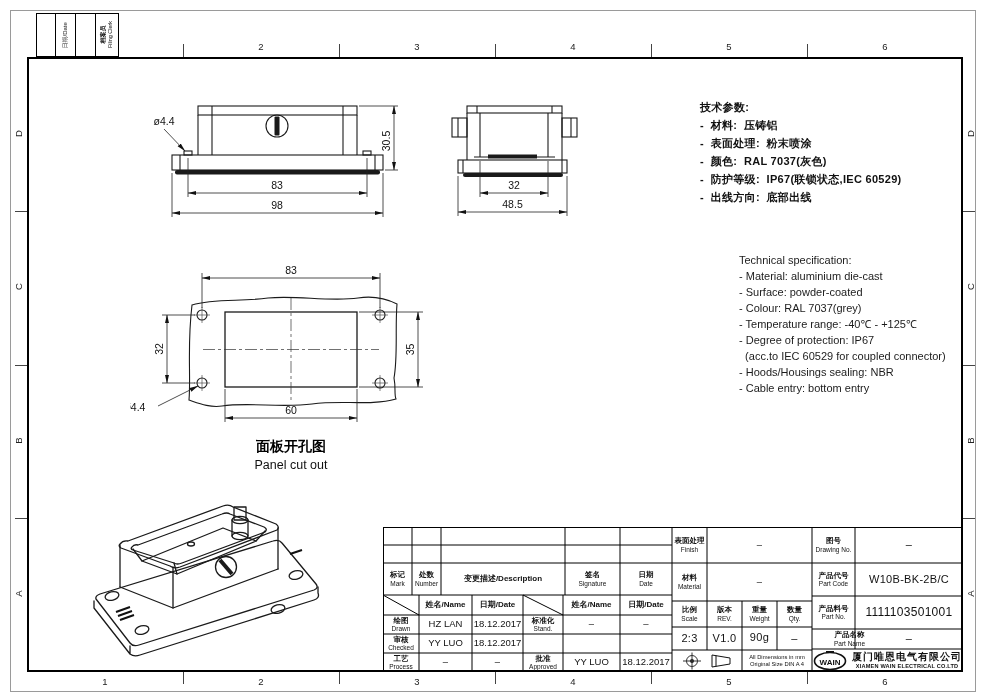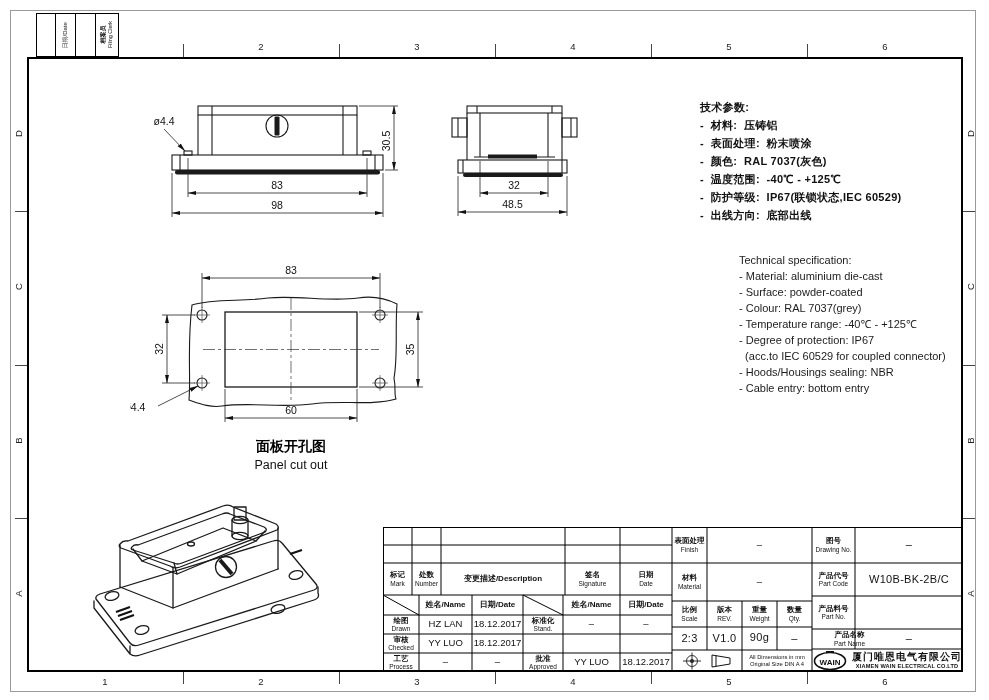--- a/index.html
+++ b/index.html
@@ -256,21 +256,20 @@
     <path d="M26,132 L40,127 M28,136 L42,131 M30,140 L44,135" fill="none"></path>
     <path d="M200,74 L212,70" fill="none"></path>
   </g>
 </svg>
 
 <div class="abs" style="left:700px;top:98px;width:265px">
   <div class="spec-cn">技术参数:</div>
   <div class="spec-cn">-  材料:  压铸铝</div>
   <div class="spec-cn">-  表面处理:  粉末喷涂</div>
   <div class="spec-cn">-  颜色:  RAL 7037(灰色)</div>
-  <div class="spec-cn">-  温度范围:  -40℃ - +125℃</div>
   <div class="spec-cn">-  防护等级:  IP67(联锁状态,IEC 60529)</div>
   <div class="spec-cn">-  出线方向:  底部出线</div>
 </div>
 <div class="abs" style="left:739px;top:252px;width:280px">
   <div class="spec-en">Technical specification:</div>
   <div class="spec-en">- Material: aluminium die-cast</div>
   <div class="spec-en">- Surface: powder-coated</div>
   <div class="spec-en">- Colour: RAL 7037(grey)</div>
   <div class="spec-en">- Temperature range: -40℃ - +125℃</div>
   <div class="spec-en">- Degree of protection: IP67</div>
@@ -434,20 +433,21 @@
   <div class="cell val-lg" style="left:472px;top:0;width:108px;height:36px">–</div>
   <div class="cell" style="left:429px;top:36px;width:43px;height:33px">
     <span class="lab-cn">产品代号</span>
     <span class="lab-en">Part Code</span>
   </div>
   <div class="cell val-lg" style="left:472px;top:36px;width:108px;height:33px">W10B-BK-2B/C</div>
   <div class="cell" style="left:429px;top:69px;width:43px;height:33px">
     <span class="lab-cn">产品料号</span>
     <span class="lab-en">Part No.</span>
   </div>
+  <div class="cell val-lg" style="left:472px;top:69px;width:108px;height:33px;font-size:12px">1111103501001</div>
   <div class="cell" style="left:440px;top:102px;width:53px;height:20px">
     <span class="lab-cn">产品名称</span>
     <span class="lab-en">Part Name</span>
   </div>
   <div class="cell val-lg" style="left:472px;top:102px;width:108px;height:20px">–</div>
 
   <div class="cell" style="left:429px;top:122px;width:151px;height:23px;flex-direction:row;gap:5px">
     <svg width="34" height="21" viewBox="0 0 34 21">
       <ellipse cx="17" cy="11" rx="15.5" ry="8.5" fill="none" stroke="#111" stroke-width="1.6"></ellipse>
       <line x1="13" y1="2" x2="21" y2="2" stroke="#111" stroke-width="2"></line>

